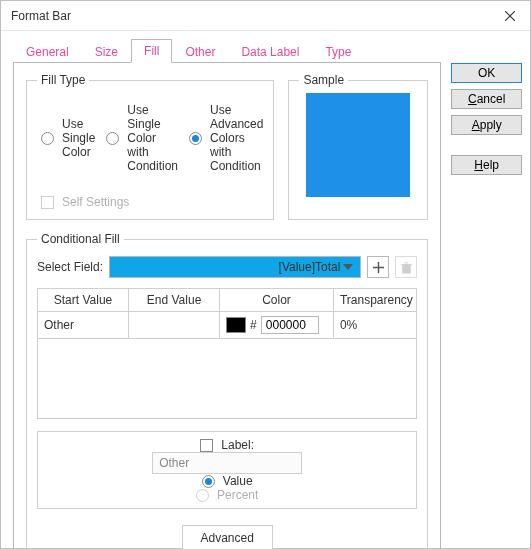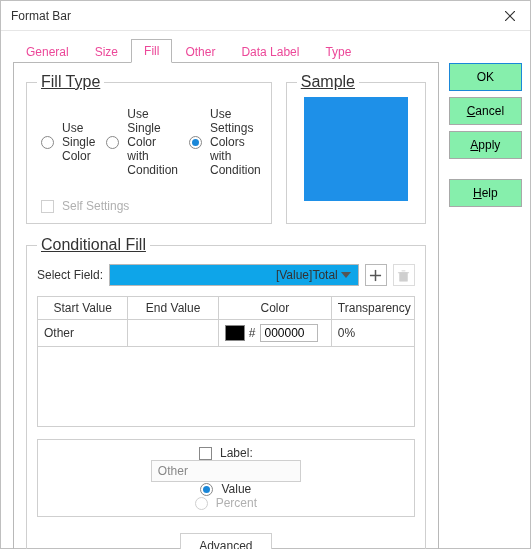--- a/index.html
+++ b/index.html
@@ -51,23 +51,23 @@
   }
   .right {
     width: 90px;
     display: flex;
     flex-direction: column;
     gap: 6px;
     padding-left: 10px;
     padding-top: 24px;
   }
   .right button {
-    height: 28px;
+    height: 20px;
     border: 1px solid #a8a8a8;
-    background: #86efac;
+    background: #e5e5e5;
     font: inherit;
     cursor: pointer;
   }
   .right button.primary { border: 1px solid #1a87d8; }
   .right button .ul { text-decoration: underline; }
   .right .spacer { height: 8px; }
   
   .tabs {
     display: flex;
     border-bottom: 1px solid #b8b8b8;
@@ -104,24 +104,23 @@
     display: flex;
     gap: 14px;
     margin-bottom: 12px;
   }
   fieldset {
     border: 1px solid #cfcfcf;
     padding: 10px 10px 10px 10px;
     margin: 0;
   }
   fieldset legend {
-    font-size: 16px;
+    font-size: 12px;
     color: #333;
     padding: 0 4px;
-    text-decoration: underline;
   }
   .filltype { flex: 1; min-width: 0; }
   .sample { width: 140px; display: flex; align-items: flex-start; justify-content: center; padding-top:6px; padding-bottom:6px;}
   .swatch {
     width: 104px;
     height: 104px;
     background: #1e90e8;
   }
   .radiolist { display: flex; flex-direction: row; gap: 11px; padding: 6px 0 8px 4px; }
   .radio, .check { display: flex; align-items: center; gap: 8px; color: #333; cursor: pointer; }
@@ -236,21 +235,21 @@
               <label class="radio">
                 <span class="r"></span>
                 <span>Use Single Color</span>
               </label>
               <label class="radio">
                 <span class="r"></span>
                 <span>Use Single Color with Condition</span>
               </label>
               <label class="radio">
                 <span class="r sel"></span>
-                <span>Use Settings Colors with Condition</span>
+                <span>Use Advanced Colors with Condition</span>
               </label>
             </div>
             <label class="check disabled selfsettings">
               <span class="c"></span>
               <span>Self Settings</span>
             </label>
           </fieldset>
 
           <fieldset class="sample">
             <legend>Sample</legend>

